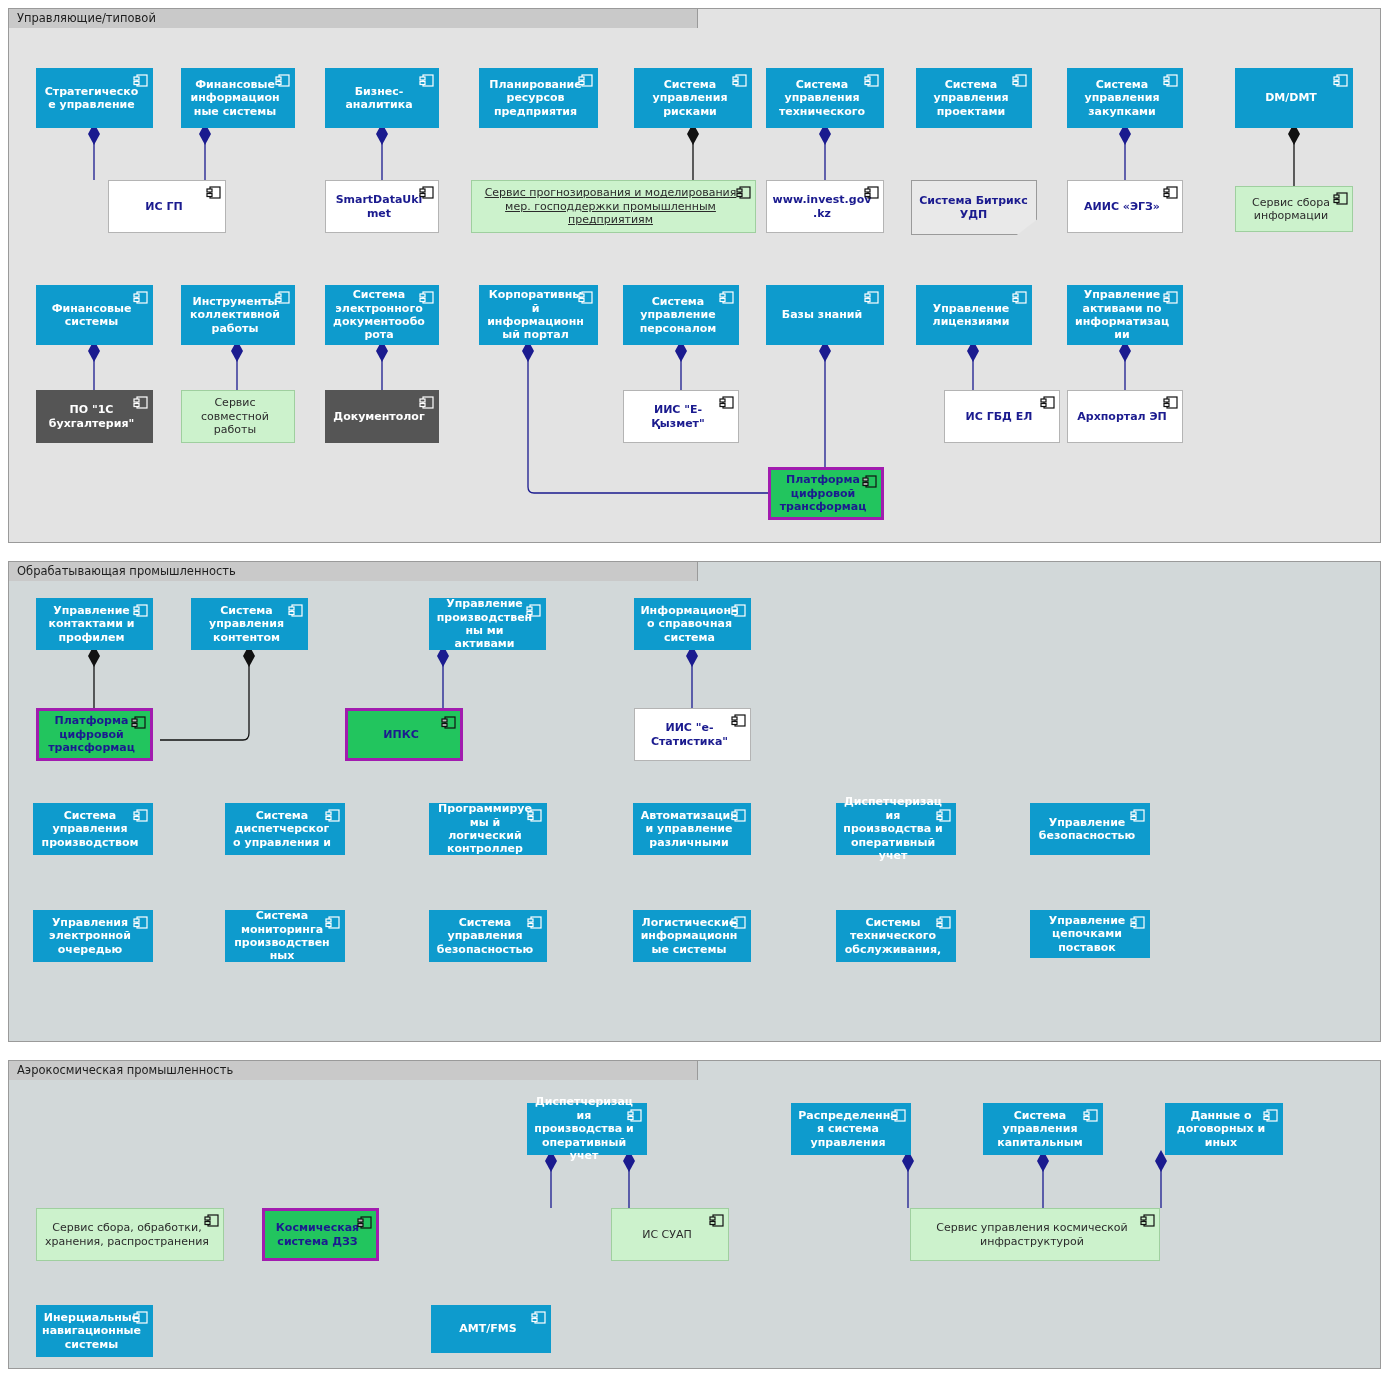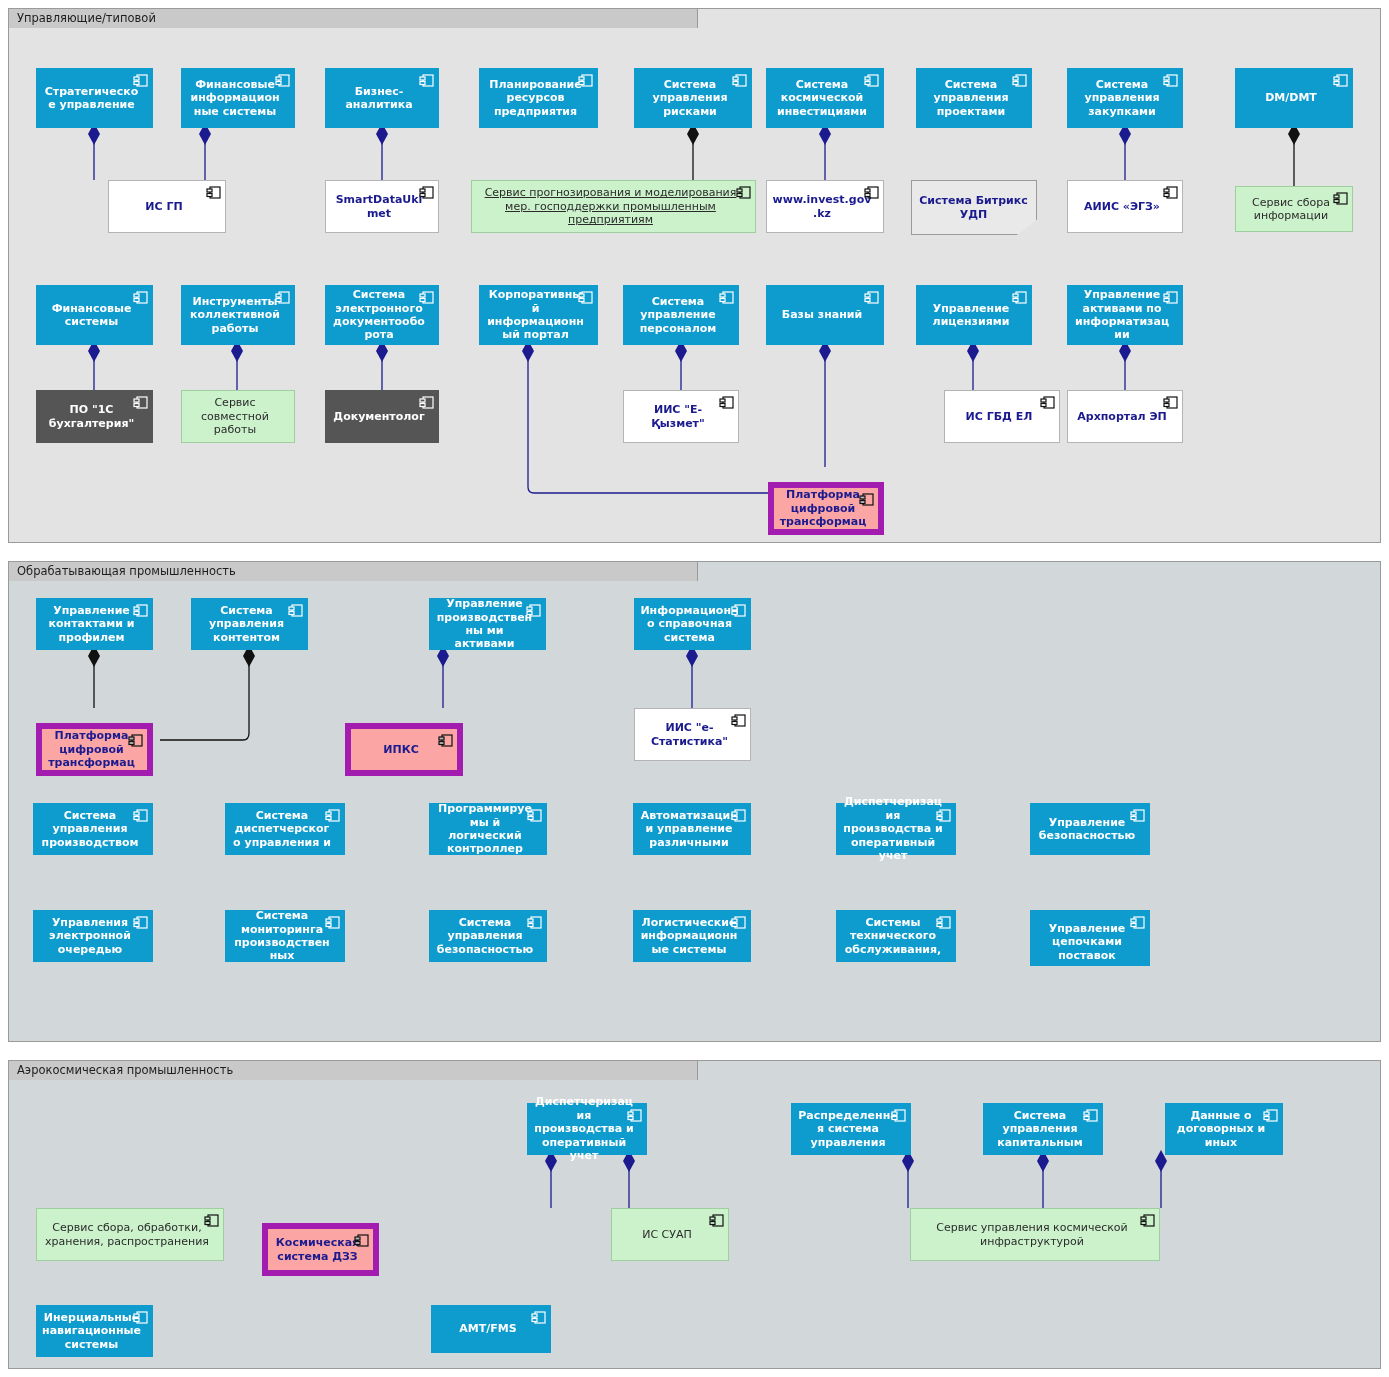--- a/index.html
+++ b/index.html
@@ -29,21 +29,21 @@
     font-size:11px;font-weight:bold;line-height:1.22;
     padding:3px 11px 3px 5px;z-index:6;
     font-family:"DejaVu Sans","Liberation Sans",sans-serif;
   }
   .node .txt{display:block;width:100%;word-wrap:break-word;}
 
   .n-blue{background:#0e9bcd;border:1px solid #0e9bcd;color:#ffffff;}
   .n-white{background:#ffffff;border:1px solid #b4b4b4;color:#1b1b8f;}
   .n-green{background:#ccf2cc;border:1px solid #9fcf9f;color:#2b2b2b;font-weight:normal;font-size:11px;}
   .n-dark{background:#555555;border:1px solid #555555;color:#ffffff;}
-  .n-gray{background:#fca5a5;border:6px solid #a21caf;color:#1b1b8f;margin-top:15px;}
+  .n-gray{background:#22c55e;border:3px solid #a21caf;color:#1b1b8f;}
   .n-note{
     background:#e9e9e9;border:1px solid #9a9a9a;color:#1b1b8f;
     clip-path:polygon(0 0,100% 0,100% 72%,84% 100%,0 100%);
   }
 
   
   .cicon{position:absolute;right:4px;top:4px;width:15px;height:15px;pointer-events:none;}
   .cicon svg{display:block;}
 
   
@@ -195,21 +195,21 @@
     <span class="cicon">
       <svg viewBox="0 0 15 15">
           <rect x="4" y="2" width="10" height="11" fill="none" stroke="#fff" stroke-width="1.2"></rect>
           <rect x="1" y="4" width="5" height="3" fill="#0e9bcd" stroke="#fff" stroke-width="1.2"></rect>
           <rect x="1" y="8.5" width="5" height="3" fill="#0e9bcd" stroke="#fff" stroke-width="1.2"></rect>
         </svg>
     </span>
   </div>
 
   <div class="node n-blue" style="left:766px;top:68px;width:118px;height:60px;">
-    <span class="txt">Система космической инвестициями</span>
+    <span class="txt">Система управления технического</span>
     <span class="cicon">
       <svg viewBox="0 0 15 15">
           <rect x="4" y="2" width="10" height="11" fill="none" stroke="#fff" stroke-width="1.2"></rect>
           <rect x="1" y="4" width="5" height="3" fill="#0e9bcd" stroke="#fff" stroke-width="1.2"></rect>
           <rect x="1" y="8.5" width="5" height="3" fill="#0e9bcd" stroke="#fff" stroke-width="1.2"></rect>
         </svg>
     </span>
   </div>
 
   <div class="node n-blue" style="left:916px;top:68px;width:116px;height:60px;">
@@ -654,21 +654,21 @@
   <div class="node n-blue" style="left:836px;top:910px;width:120px;height:52px;">
     <span class="txt">Системы технического обслуживания,</span>
     <span class="cicon">
       <svg viewBox="0 0 15 15">
           <rect x="4" y="2" width="10" height="11" fill="none" stroke="#fff" stroke-width="1.2"></rect>
           <rect x="1" y="4" width="5" height="3" fill="#0e9bcd" stroke="#fff" stroke-width="1.2"></rect>
           <rect x="1" y="8.5" width="5" height="3" fill="#0e9bcd" stroke="#fff" stroke-width="1.2"></rect>
         </svg>
     </span>
   </div>
-  <div class="node n-blue" style="left:1030px;top:910px;width:120px;height:56px;align-items:flex-end;">
+  <div class="node n-blue" style="left:1030px;top:910px;width:120px;height:48px;">
     <span class="txt">Управление цепочками поставок</span>
     <span class="cicon">
       <svg viewBox="0 0 15 15">
           <rect x="4" y="2" width="10" height="11" fill="none" stroke="#fff" stroke-width="1.2"></rect>
           <rect x="1" y="4" width="5" height="3" fill="#0e9bcd" stroke="#fff" stroke-width="1.2"></rect>
           <rect x="1" y="8.5" width="5" height="3" fill="#0e9bcd" stroke="#fff" stroke-width="1.2"></rect>
         </svg>
     </span>
   </div>
 

